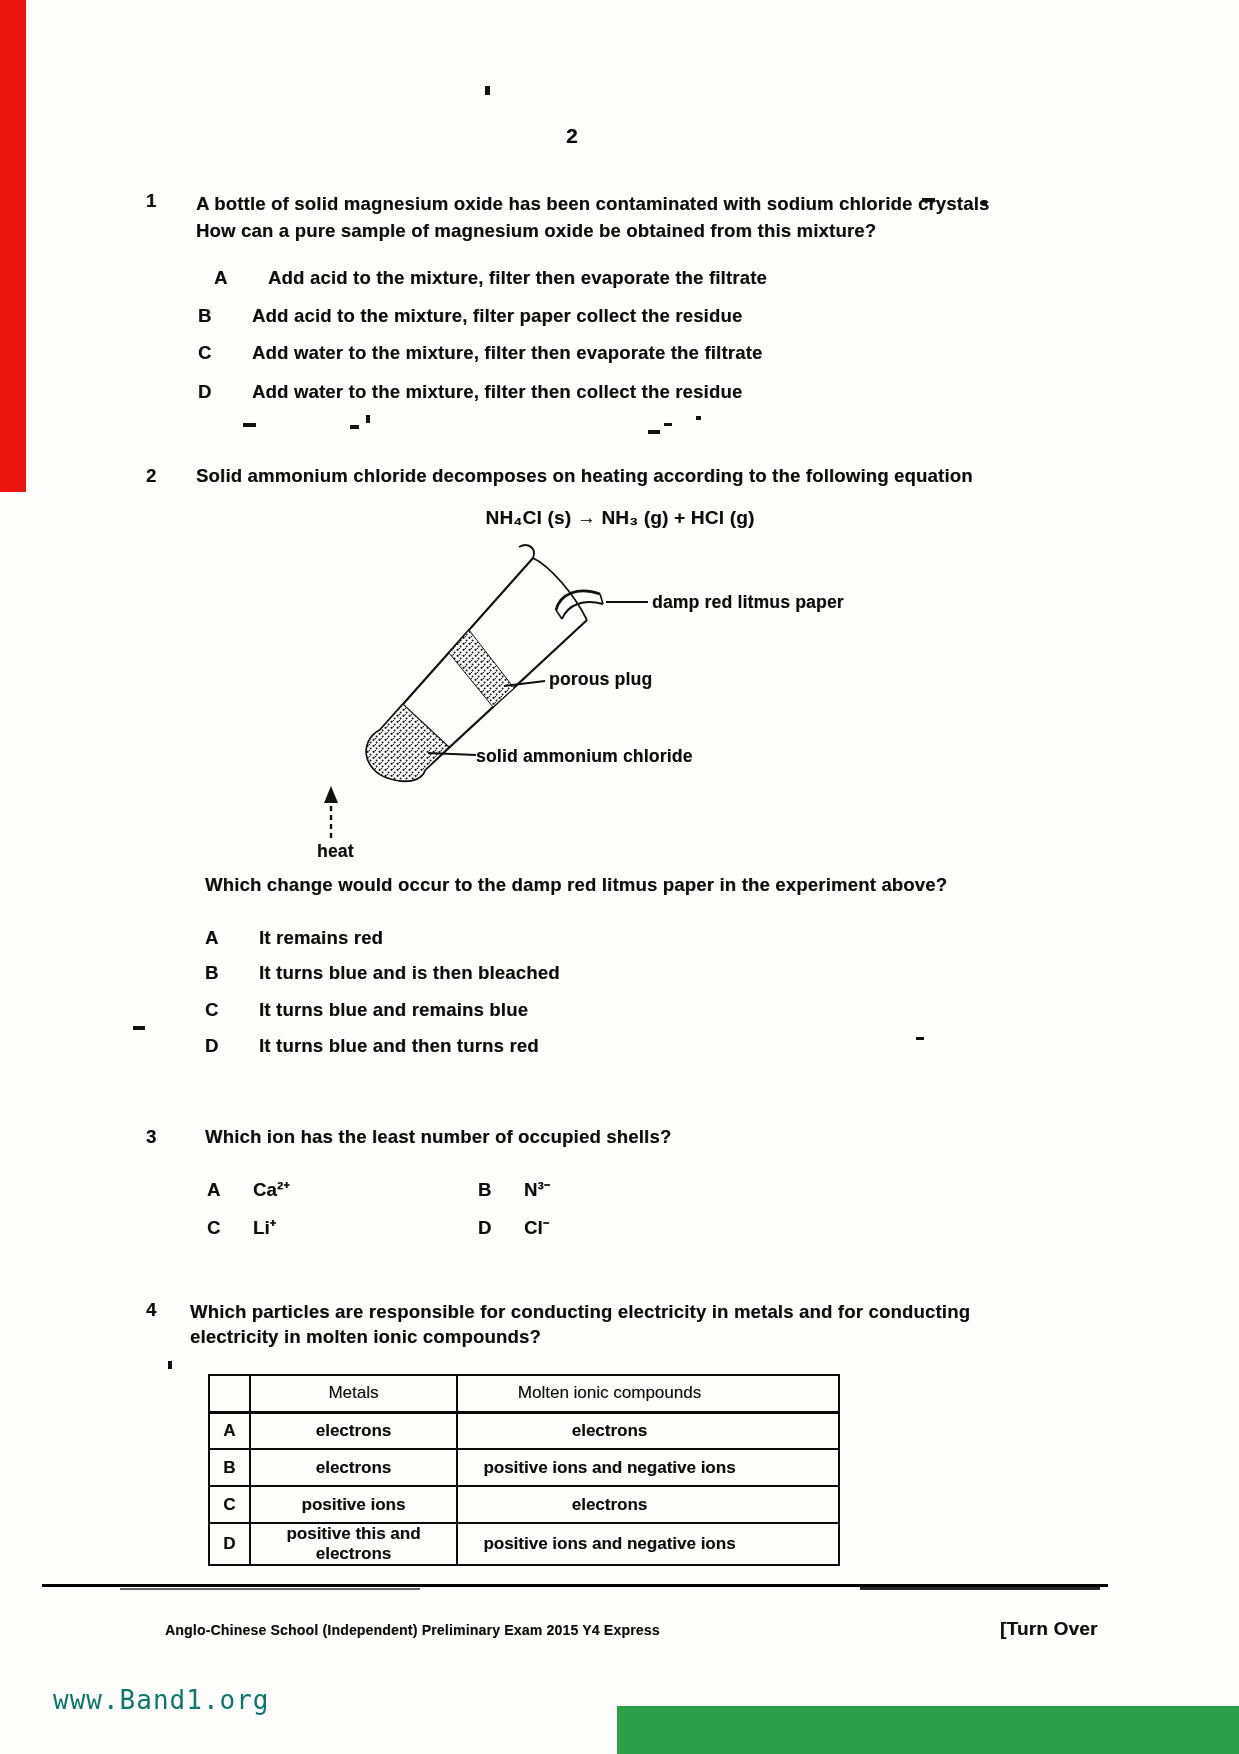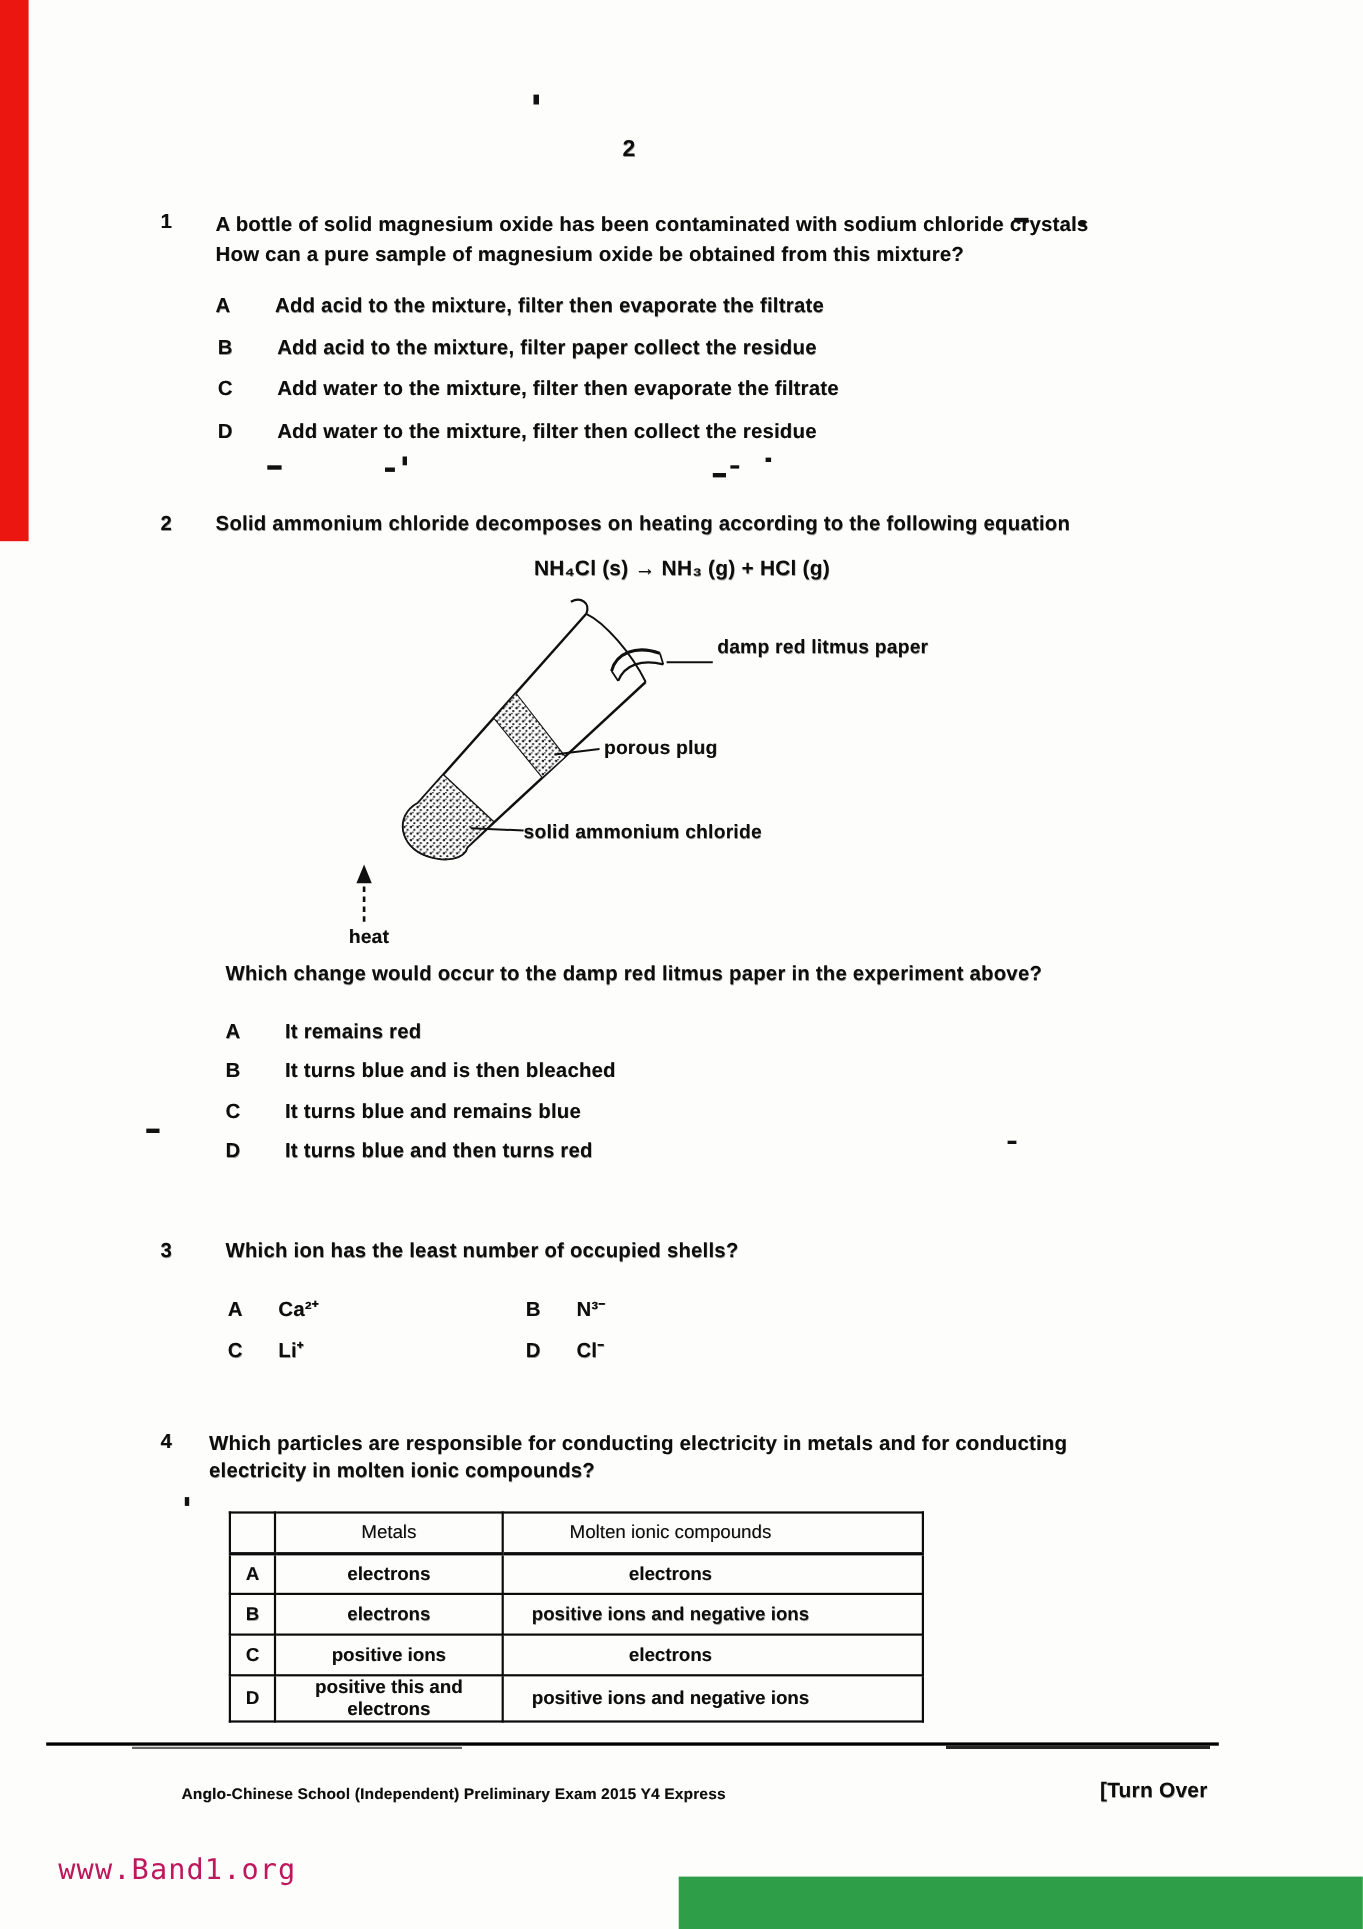--- a/index.html
+++ b/index.html
@@ -40,21 +40,21 @@
   }
   .qtable th { font-weight:400; border-bottom-width:3px; }
   .qtable .c0 { width:41px; font-weight:700; }
   .qtable .c1 { width:207px; }
   .qtable .c2 { width:382px; }
   .qtable th.c2, .qtable td.c2 { padding-right:77px; }
   .rule { position:absolute; background:#000; }
   .watermark {
     position:absolute; left:53px; top:1685px;
     font-family:"DejaVu Sans Mono", monospace;
-    font-size:26px; color:#be185d; letter-spacing:1px;
+    font-size:26px; color:#0f766e; letter-spacing:1px;
   }
   .footer-left { font-size:14px; font-weight:600; }
   .footer-right { font-size:19px; font-weight:700; }
 </style>
 </head>
 <body>
 
 <div class="bar" style="left:0;top:0;width:26px;height:492px;background:#ec1611;"></div>
 <div class="bar" style="left:617px;top:1706px;width:622px;height:48px;background:#2e9e48;"></div>
 
@@ -62,21 +62,21 @@
 <div class="t qnum" style="left:566px;top:124px;font-size:21px;">2</div>
 
 <div class="t qnum" style="left:146px;top:190px;">1</div>
 <div class="t" style="left:196px;top:190px;line-height:27px;">
   <span>A bottle of solid magnesium oxide has been contaminated with sodium chloride crystals</span><br>
   <span>How can a pure sample of magnesium oxide be obtained from this mixture?</span>
 </div>
 <div class="mark" style="left:922px;top:198px;width:13px;height:4px;"></div>
 <div class="mark" style="left:981px;top:201px;width:6px;height:4px;"></div>
 
-<div class="t" style="left:196px;top:267px;">
+<div class="t" style="left:214px;top:267px;">
   <span class="L">A</span><span>Add acid to the mixture, filter then evaporate the filtrate</span>
 </div>
 <div class="t" style="left:198px;top:305px;">
   <span class="L">B</span><span>Add acid to the mixture, filter paper collect the residue</span>
 </div>
 <div class="t" style="left:198px;top:342px;">
   <span class="L">C</span><span>Add water to the mixture, filter then evaporate the filtrate</span>
 </div>
 <div class="t" style="left:198px;top:381px;">
   <span class="L">D</span><span>Add water to the mixture, filter then collect the residue</span>
@@ -119,21 +119,21 @@
   <path d="M300,54 L303,64 M256,70 L262,79" stroke="#101010" stroke-width="1.6" fill="none"></path>
 
   <path d="M306,62 L348,62" stroke="#101010" stroke-width="1.8"></path>
   <path d="M204,146 L245,141" stroke="#101010" stroke-width="1.8"></path>
   <path d="M128,213 L176,215" stroke="#101010" stroke-width="1.8"></path>
 
   <path d="M31,298 L31,262" stroke="#101010" stroke-width="2.4" stroke-dasharray="5,4"></path>
   <polygon points="31,246 24,263 38,263" fill="#101010"></polygon>
 </svg>
 
-<div class="t dlabel" style="left:652px;top:578px;">damp red litmus paper</div>
+<div class="t dlabel" style="left:652px;top:592px;">damp red litmus paper</div>
 <div class="t dlabel" style="left:549px;top:669px;">porous plug</div>
 <div class="t dlabel" style="left:476px;top:746px;">solid ammonium chloride</div>
 <div class="t dlabel" style="left:317px;top:841px;">heat</div>
 
 <div class="t" style="left:205px;top:874px;">Which change would occur to the damp red litmus paper in the experiment above?</div>
 
 <div class="t" style="left:205px;top:927px;">
   <span class="L">A</span><span>It remains red</span>
 </div>
 <div class="t" style="left:205px;top:962px;">

